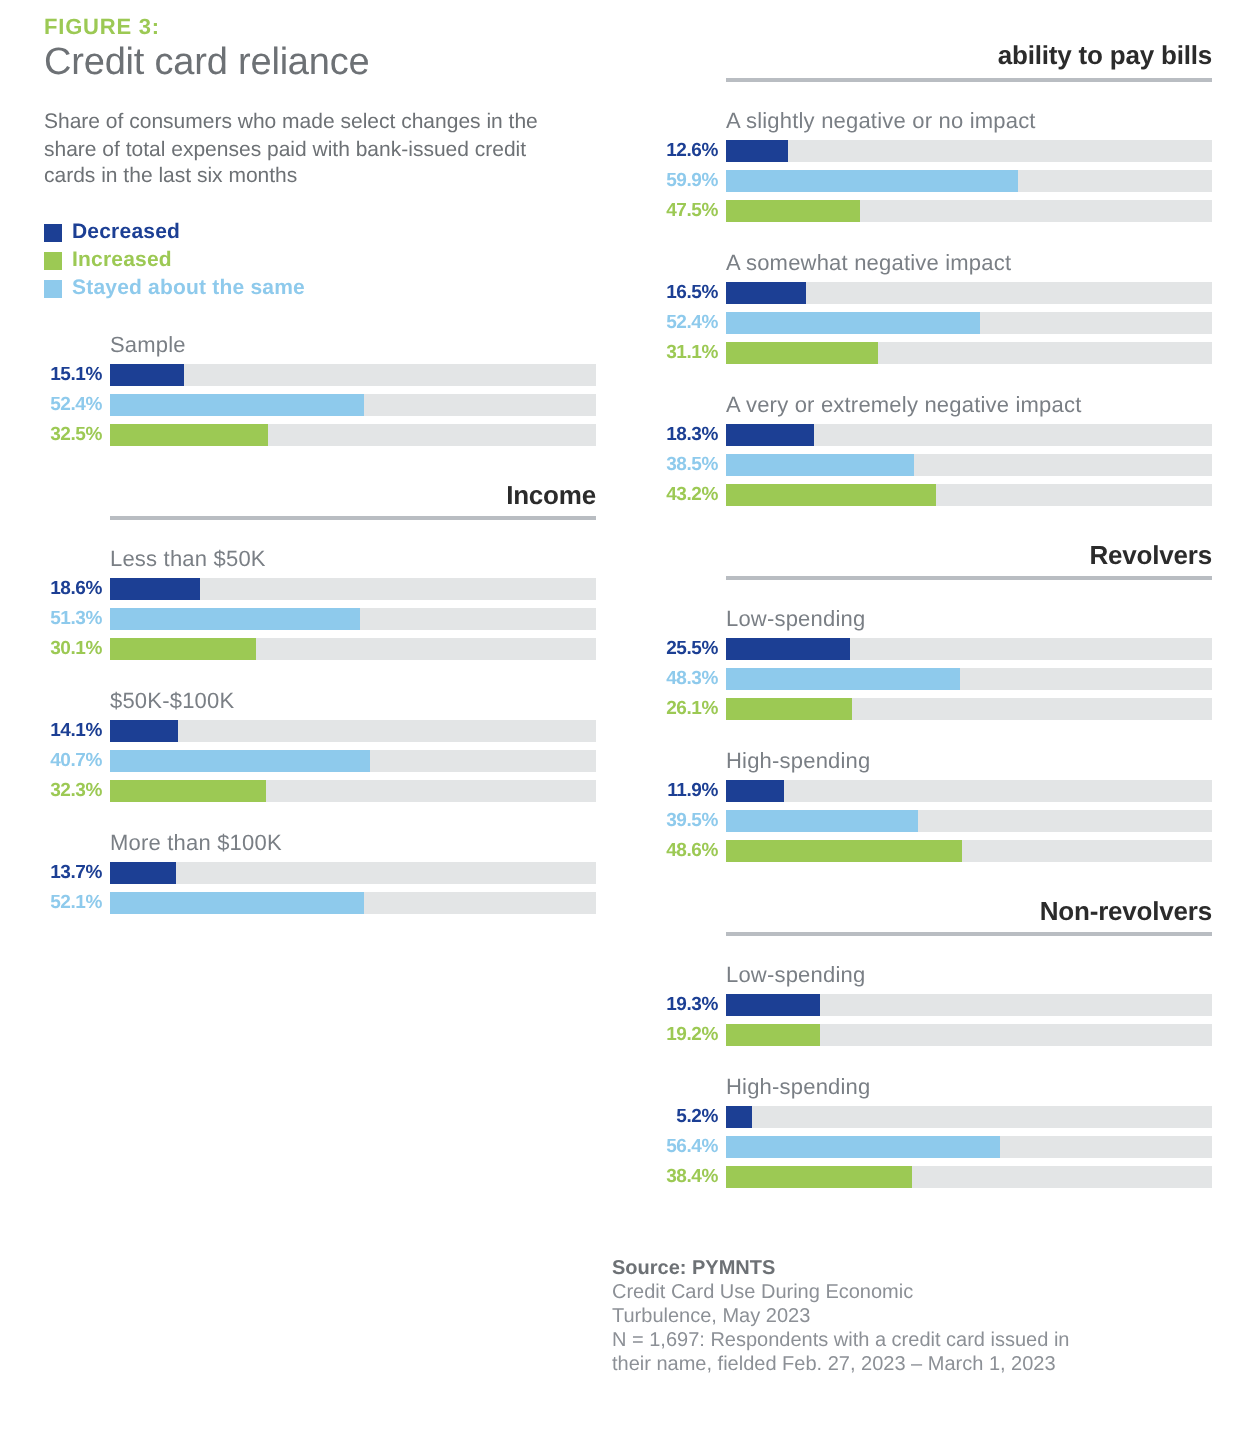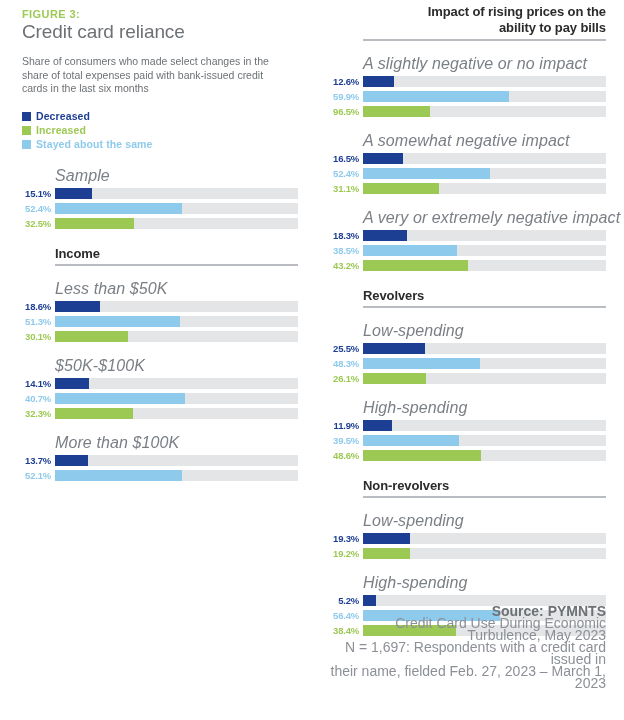--- a/index.html
+++ b/index.html
@@ -72,20 +72,21 @@
     letter-spacing: .1px;
   }
 
   
   .sec-head {
     margin: 16px 0 0 0;
     padding-left: 33px;
   }
   .sec-head .sec-title {
     display: block;
+    text-align: right;
     color: #2B2B2B;
     font-size: 13px;
     font-weight: bold;
     letter-spacing: -.1px;
     padding-bottom: 3px;
   }
   .sec-head .sec-rule {
     display: block;
     height: 2px;
     background: #B9BDC2;
@@ -105,25 +106,24 @@
   .rcol-rule {
     height: 2px;
     background: #B9BDC2;
     margin-left: 33px;
   }
 
   
   .group { margin-top: 14px; }
   .group-label {
     color: #7A7F85;
-    font-size: 16px;
+    font-size: 11px;
     margin: 0 0 2px 33px;
     letter-spacing: .1px;
     white-space: nowrap;
-    font-style: italic;
   }
   .bar-row {
     display: flex;
     align-items: center;
     height: 13px;
     margin-bottom: 2px;
   }
   .bar-value {
     width: 33px;
     flex: 0 0 33px;
@@ -153,23 +153,22 @@
   .t0 { color: #1C3F94; }
   .t1 { color: #8ECAEC; }
   .t2 { color: #9CC954; }
 
   
   .source {
     position: absolute;
     right: 18px;
     bottom: 12px;
     width: 300px;
-    text-align: right;
     color: #8C9096;
-    font-size: 14px;
+    font-size: 10px;
     line-height: 12px;
   }
   .source .src-line1 {
     color: #6D7175;
     font-weight: bold;
     display: block;
   }
   .source .src-line { display: block; }
 </style>
 </head>
@@ -283,41 +282,41 @@
             <span class="bar-fill s1" style="width: 52.1%;"></span>
           </span>
       </div>
     </div>
 
   </div>
 
   <div class="col-right">
 
     <div class="rcol-title">
-      <span>Impact of rising prices on the</span><br>
+      <br>
       <span>ability to pay bills</span>
     </div>
     <div class="rcol-rule"></div>
 
     <div class="group">
       <div class="group-label">A slightly negative or no impact</div>
       <div class="bar-row">
         <span class="bar-value t0">12.6%</span>
         <span class="bar-track">
             <span class="bar-fill s0" style="width: 12.6%;"></span>
           </span>
       </div>
       <div class="bar-row">
         <span class="bar-value t1">59.9%</span>
         <span class="bar-track">
             <span class="bar-fill s1" style="width: 59.9%;"></span>
           </span>
       </div>
       <div class="bar-row">
-        <span class="bar-value t2">96.5%</span>
+        <span class="bar-value t2">47.5%</span>
         <span class="bar-track">
             <span class="bar-fill s2" style="width: 27.5%;"></span>
           </span>
       </div>
     </div>
 
     <div class="group">
       <div class="group-label">A somewhat negative impact</div>
       <div class="bar-row">
         <span class="bar-value t0">16.5%</span>

